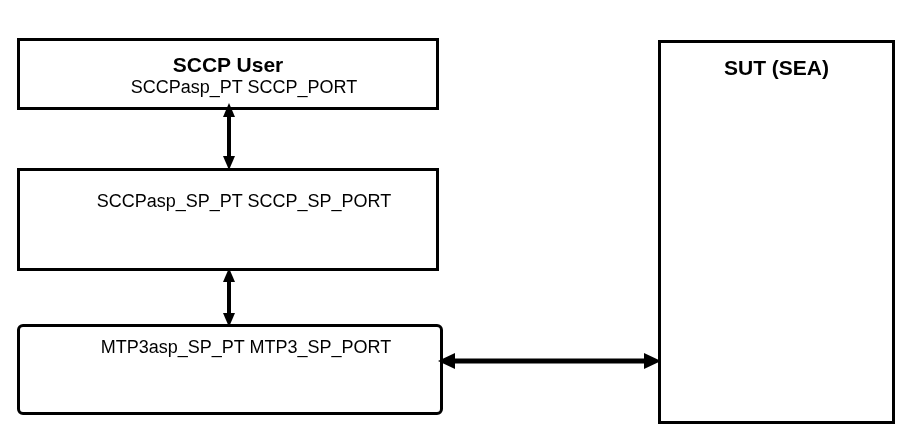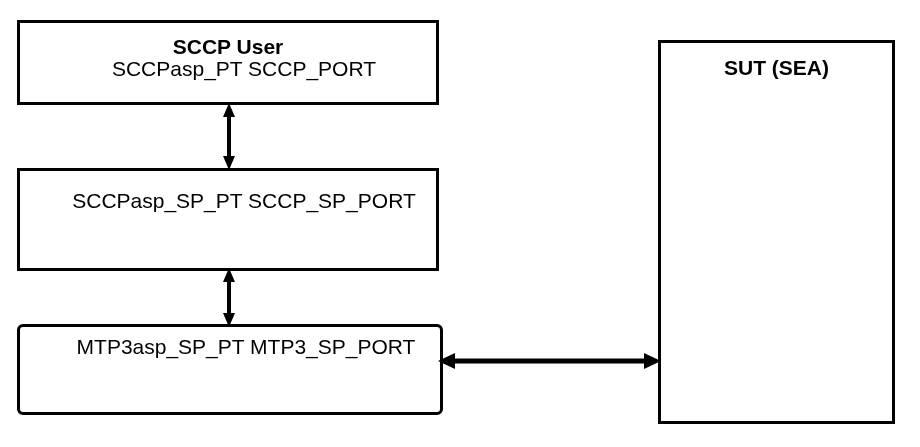--- a/index.html
+++ b/index.html
@@ -27,31 +27,31 @@
   }
   .line-title {
     font-weight: bold;
     font-size: 21px;
     line-height: 25px;
     white-space: nowrap;
     letter-spacing: 0px;
   }
   .line-port {
     font-weight: normal;
-    font-size: 21px;
+    font-size: 18px;
     line-height: 20px;
     white-space: nowrap;
     padding-left: 32px;
   }
   
   #box-sccp-user {
     left: 17px;
-    top: 20px;
+    top: 38px;
     width: 422px;
-    height: 85px;
+    height: 72px;
   }
   #box-sccp-user .stack {
     position: absolute;
     left: 0;
     right: 0;
     top: 11px;
   }
   #box-sccp {
     left: 17px;
     top: 168px;

